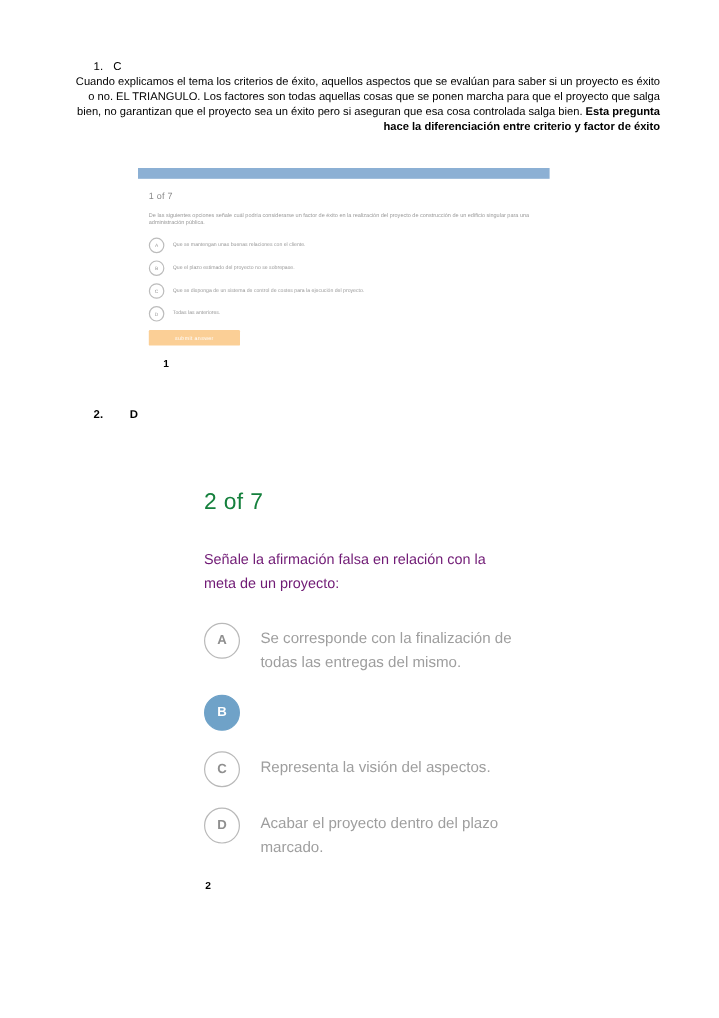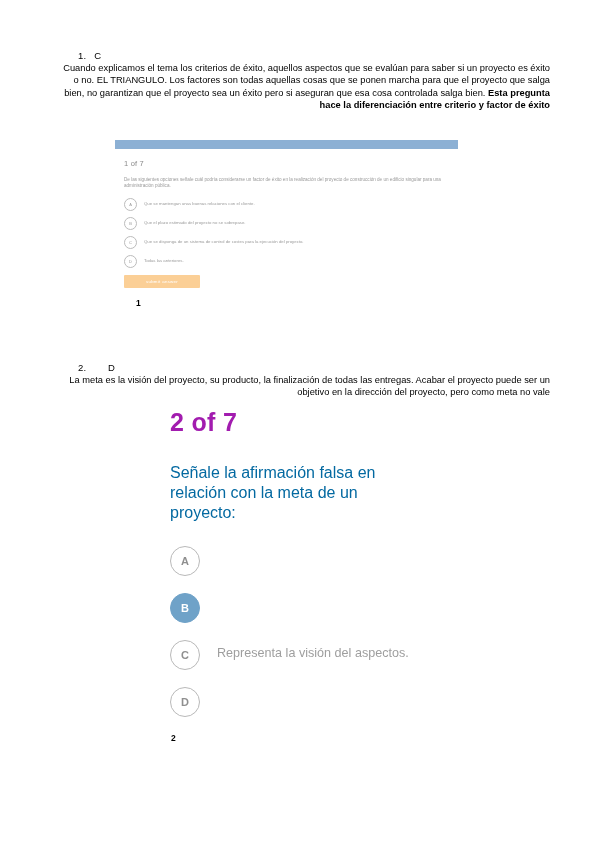--- a/index.html
+++ b/index.html
@@ -121,30 +121,30 @@
   }
 
   
   .quiz-large {
     position: absolute;
     left: 170px;
     top: 408px;
     width: 300px;
   }
   .ql-counter {
-    font-size: 25px;
-    color: #a21caf;
-    font-weight: bold;
+    font-size: 19px;
+    color: #15803d;
+    font-weight: normal;
     margin: 0 0 26px 0;
     letter-spacing: 0.3px;
   }
   .ql-question {
-    font-size: 16px;
+    font-size: 12px;
     line-height: 20px;
-    color: #0369a1;
+    color: #701a75;
     margin: 0 0 26px 0;
     max-width: 244px;
   }
   .ql-option {
     display: flex;
     align-items: flex-start;
     gap: 17px;
     margin-bottom: 20px;
   }
   .ql-bubble {
@@ -212,42 +212,43 @@
         <div class="qs-bubble">D</div>
         <div class="qs-text">Todas las anteriores.</div>
       </div>
 
       <div class="qs-submit">submit answer</div>
     </div>
   </div>
 
   <div class="page-num" style="left:136px; top:298px;">1</div>
 
-  <div class="note-block" style="top:362px;">
+  <div class="note-block" style="top:340px;font-weight:bold;">
     <div class="note-head">2.        D</div>
-    <p class="note-body">La meta es la visión del proyecto, su producto, la finalización de todas las entregas. Acabar el proyecto puede ser un objetivo en la dirección del proyecto, pero como meta no vale</p>
   </div>
 
   <div class="quiz-large">
     <div class="ql-counter">2 of 7</div>
     <div class="ql-question">Señale la afirmación falsa en relación con la meta de un proyecto:</div>
 
     <div class="ql-option">
       <div class="ql-bubble">A</div>
+      <div class="ql-text">Se corresponde con la finalización de todas las entregas del mismo.</div>
     </div>
 
     <div class="ql-option">
       <div class="ql-bubble selected">B</div>
     </div>
 
     <div class="ql-option">
       <div class="ql-bubble">C</div>
       <div class="ql-text">Representa la visión del aspectos.</div>
     </div>
 
     <div class="ql-option">
       <div class="ql-bubble">D</div>
+      <div class="ql-text">Acabar el proyecto dentro del plazo marcado.</div>
     </div>
   </div>
 
   <div class="page-num" style="left:171px; top:733px;">2</div>
 
 </div>
 
 </body></html>

